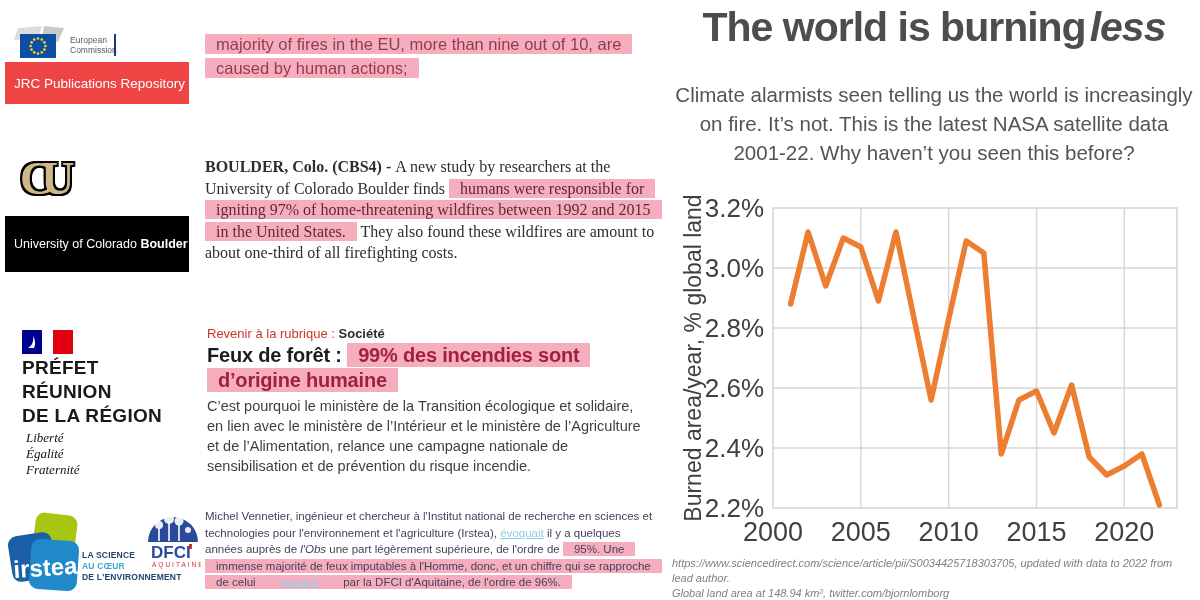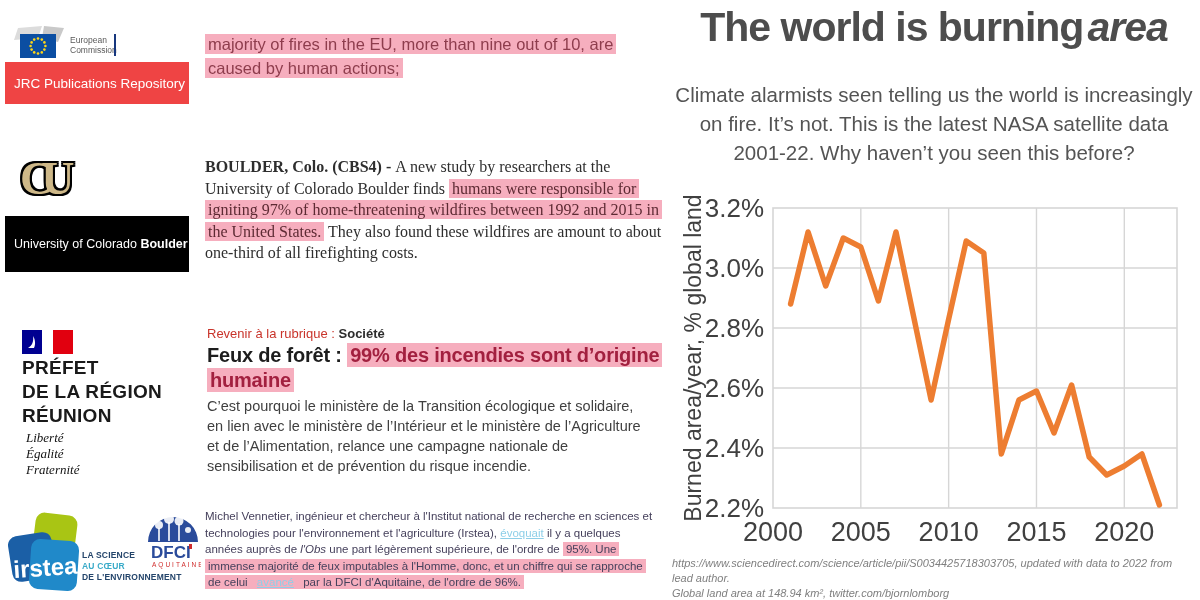--- a/index.html
+++ b/index.html
@@ -1,19 +1,19 @@
 <!DOCTYPE html>
 <html><head>
 <meta charset="utf-8">
 <style>
   html,body{margin:0;padding:0;}
   body{width:1200px;height:600px;background:#ffffff;position:relative;overflow:hidden;
        font-family:"Liberation Sans",sans-serif;color:#333;}
   .abs{position:absolute;}
-  .hl{background:#F6AEBE;padding:1px 3px;box-decoration-break:clone;-webkit-box-decoration-break:clone;}
+  .hl{background:#F6AEBE;padding:1px 11px;box-decoration-break:clone;-webkit-box-decoration-break:clone;}
 
   
   .jrc-banner{left:5px;top:46px;width:184px;height:42px;background:#ef4444;color:#fff;
               font-size:13.5px;display:flex;align-items:center;padding-left:9px;box-sizing:border-box;}
   .quote1{left:205px;top:16px;width:448px;font-size:16.5px;line-height:24px;color:#4a4a4a;}
   .quote1 .lead{display:block;text-align:right;padding-right:52px;margin-bottom:3px;}
   .quote1 .hl{color:#8e3d4d;}
 
   .cu-mono{left:20px;top:136px;font-family:"Liberation Serif",serif;font-weight:bold;font-size:46px;
            color:#CEB888;letter-spacing:-12px;padding-right:14px;
@@ -93,22 +93,22 @@
   </div>
 
   <svg class="abs prefet-flag" width="52" height="24" viewBox="0 0 52 24">
     <rect x="0" y="0" width="20" height="24" fill="#000091"></rect>
     <path d="M6,18 C10,16 12,11 11,6 C13,9 14,14 12,18 Z" fill="#ffffff"></path>
     <rect x="21" y="0" width="9" height="24" fill="#ffffff"></rect>
     <rect x="31" y="0" width="20" height="24" fill="#E1000F"></rect>
   </svg>
   <div class="abs prefet-name">
     <div>PRÉFET</div>
+    <div>RÉUNION</div>
     <div>DE LA RÉGION</div>
-    <div>RÉUNION</div>
   </div>
   <div class="abs prefet-motto">
     <div>Liberté</div>
     <div>Égalité</div>
     <div>Fraternité</div>
   </div>
   <div class="abs breadcrumb">
     <span class="red">Revenir à la rubrique :</span>
     <span class="sec">Société</span>
   </div>
@@ -144,21 +144,21 @@
     <text x="6" y="50" font-size="17" font-weight="bold" fill="#2A4B9B">DFCI</text>
     <rect x="44" y="36" width="3" height="5" fill="#D02C2C"></rect>
     <text x="7" y="59" font-size="6.5" letter-spacing="2" fill="#D02C2C">AQUITAINE</text>
   </svg>
   <div class="abs fr-small">
     <span>Michel Vennetier, ingénieur et chercheur à l'Institut national de recherche en sciences et technologies pour l'environnement et l'agriculture (Irstea), </span><a>évoquait</a><span> il y a quelques années auprès de </span><span class="it">l'Obs</span><span> une part légèrement supérieure, de l'ordre de </span><span class="hl">95%. Une immense majorité de feux imputables à l'Homme, donc, et un chiffre qui se rapproche de celui </span><a class="hl">avancé</a><span class="hl"> par la DFCI d'Aquitaine, de l'ordre de 96%.</span>
   </div>
 </div>
 
 <div class="abs poster-title">
-  <span>The world is burning</span><span class="em">area</span>
+  <span>The world is burning</span><span class="em">less</span>
 </div>
 <div class="abs poster-sub">
   <div>Climate alarmists seen telling us the world is increasingly</div>
   <div>on fire. It’s not. This is the latest NASA satellite data</div>
   <div>2001-22. Why haven’t you seen this before?</div>
 </div>
 
 <svg class="abs" style="left:680px;top:183px;" width="517" height="370" viewBox="0 0 517 370" font-family="Liberation Sans, sans-serif">
     <text x="93" y="358" text-anchor="middle" font-size="27" fill="#404040">2000</text>
     <line x1="180.82608695652175" y1="25" x2="180.82608695652175" y2="325" stroke="#D6D6D6" stroke-width="1.4"></line>

